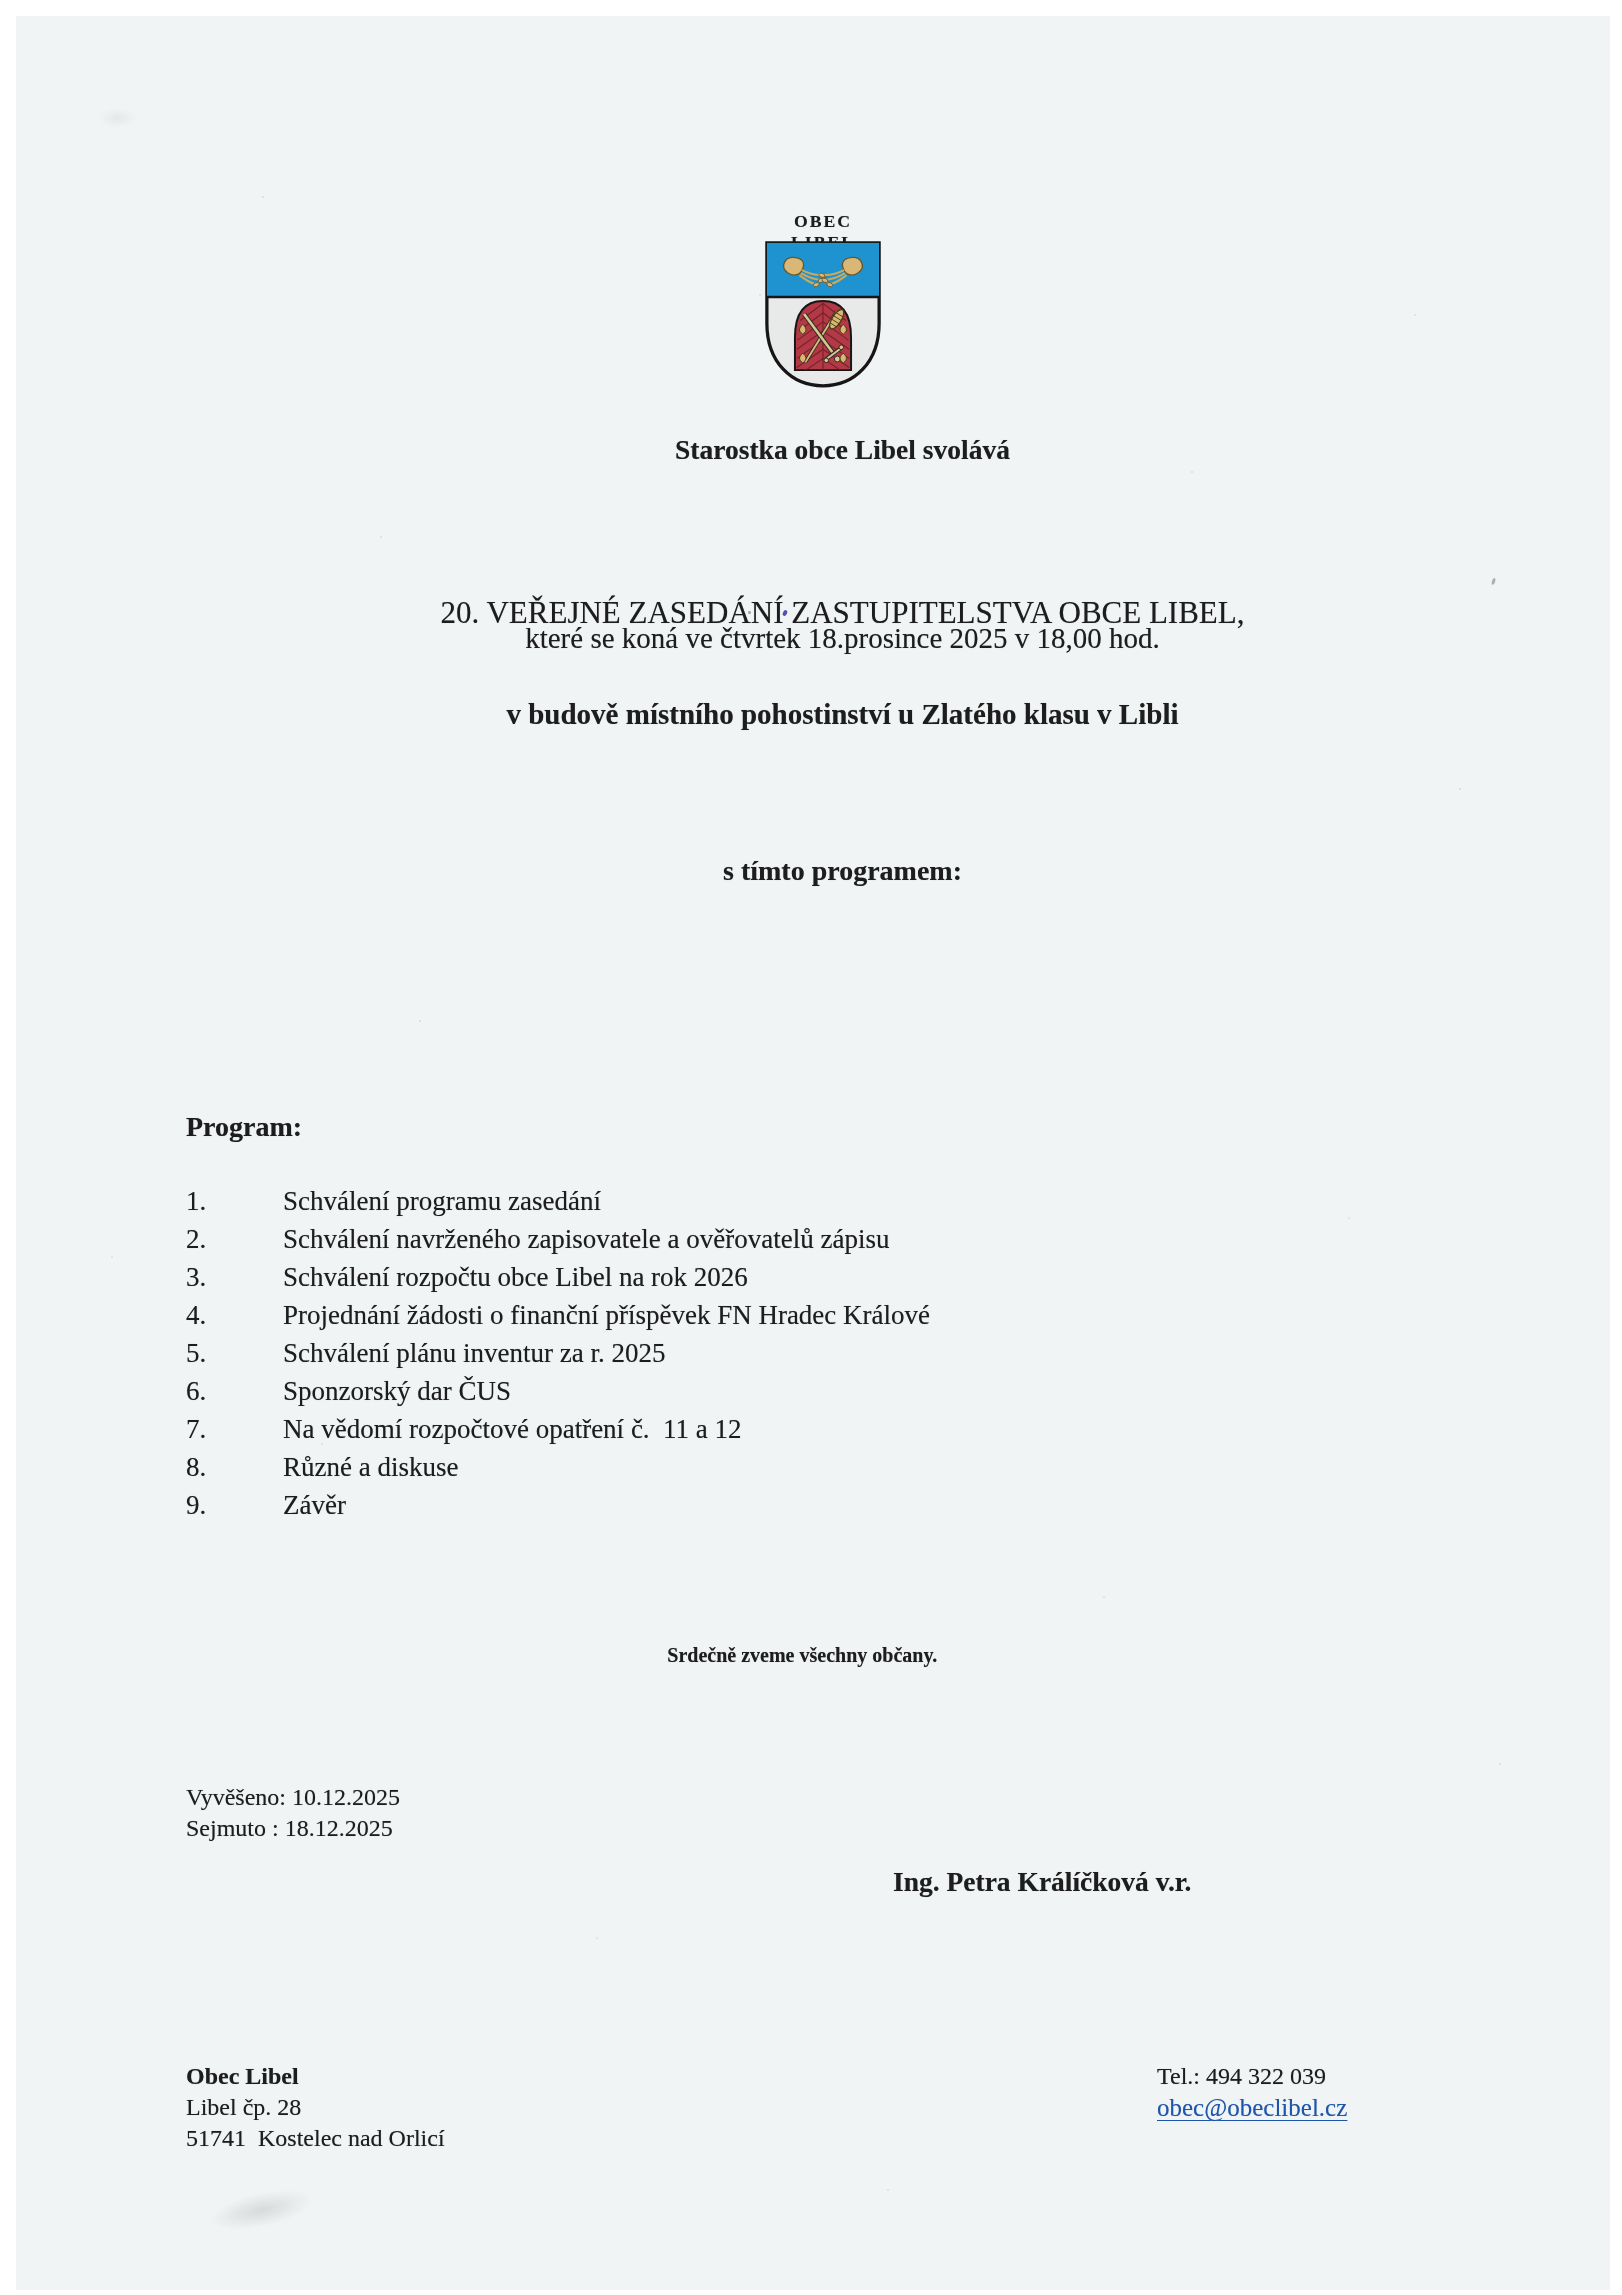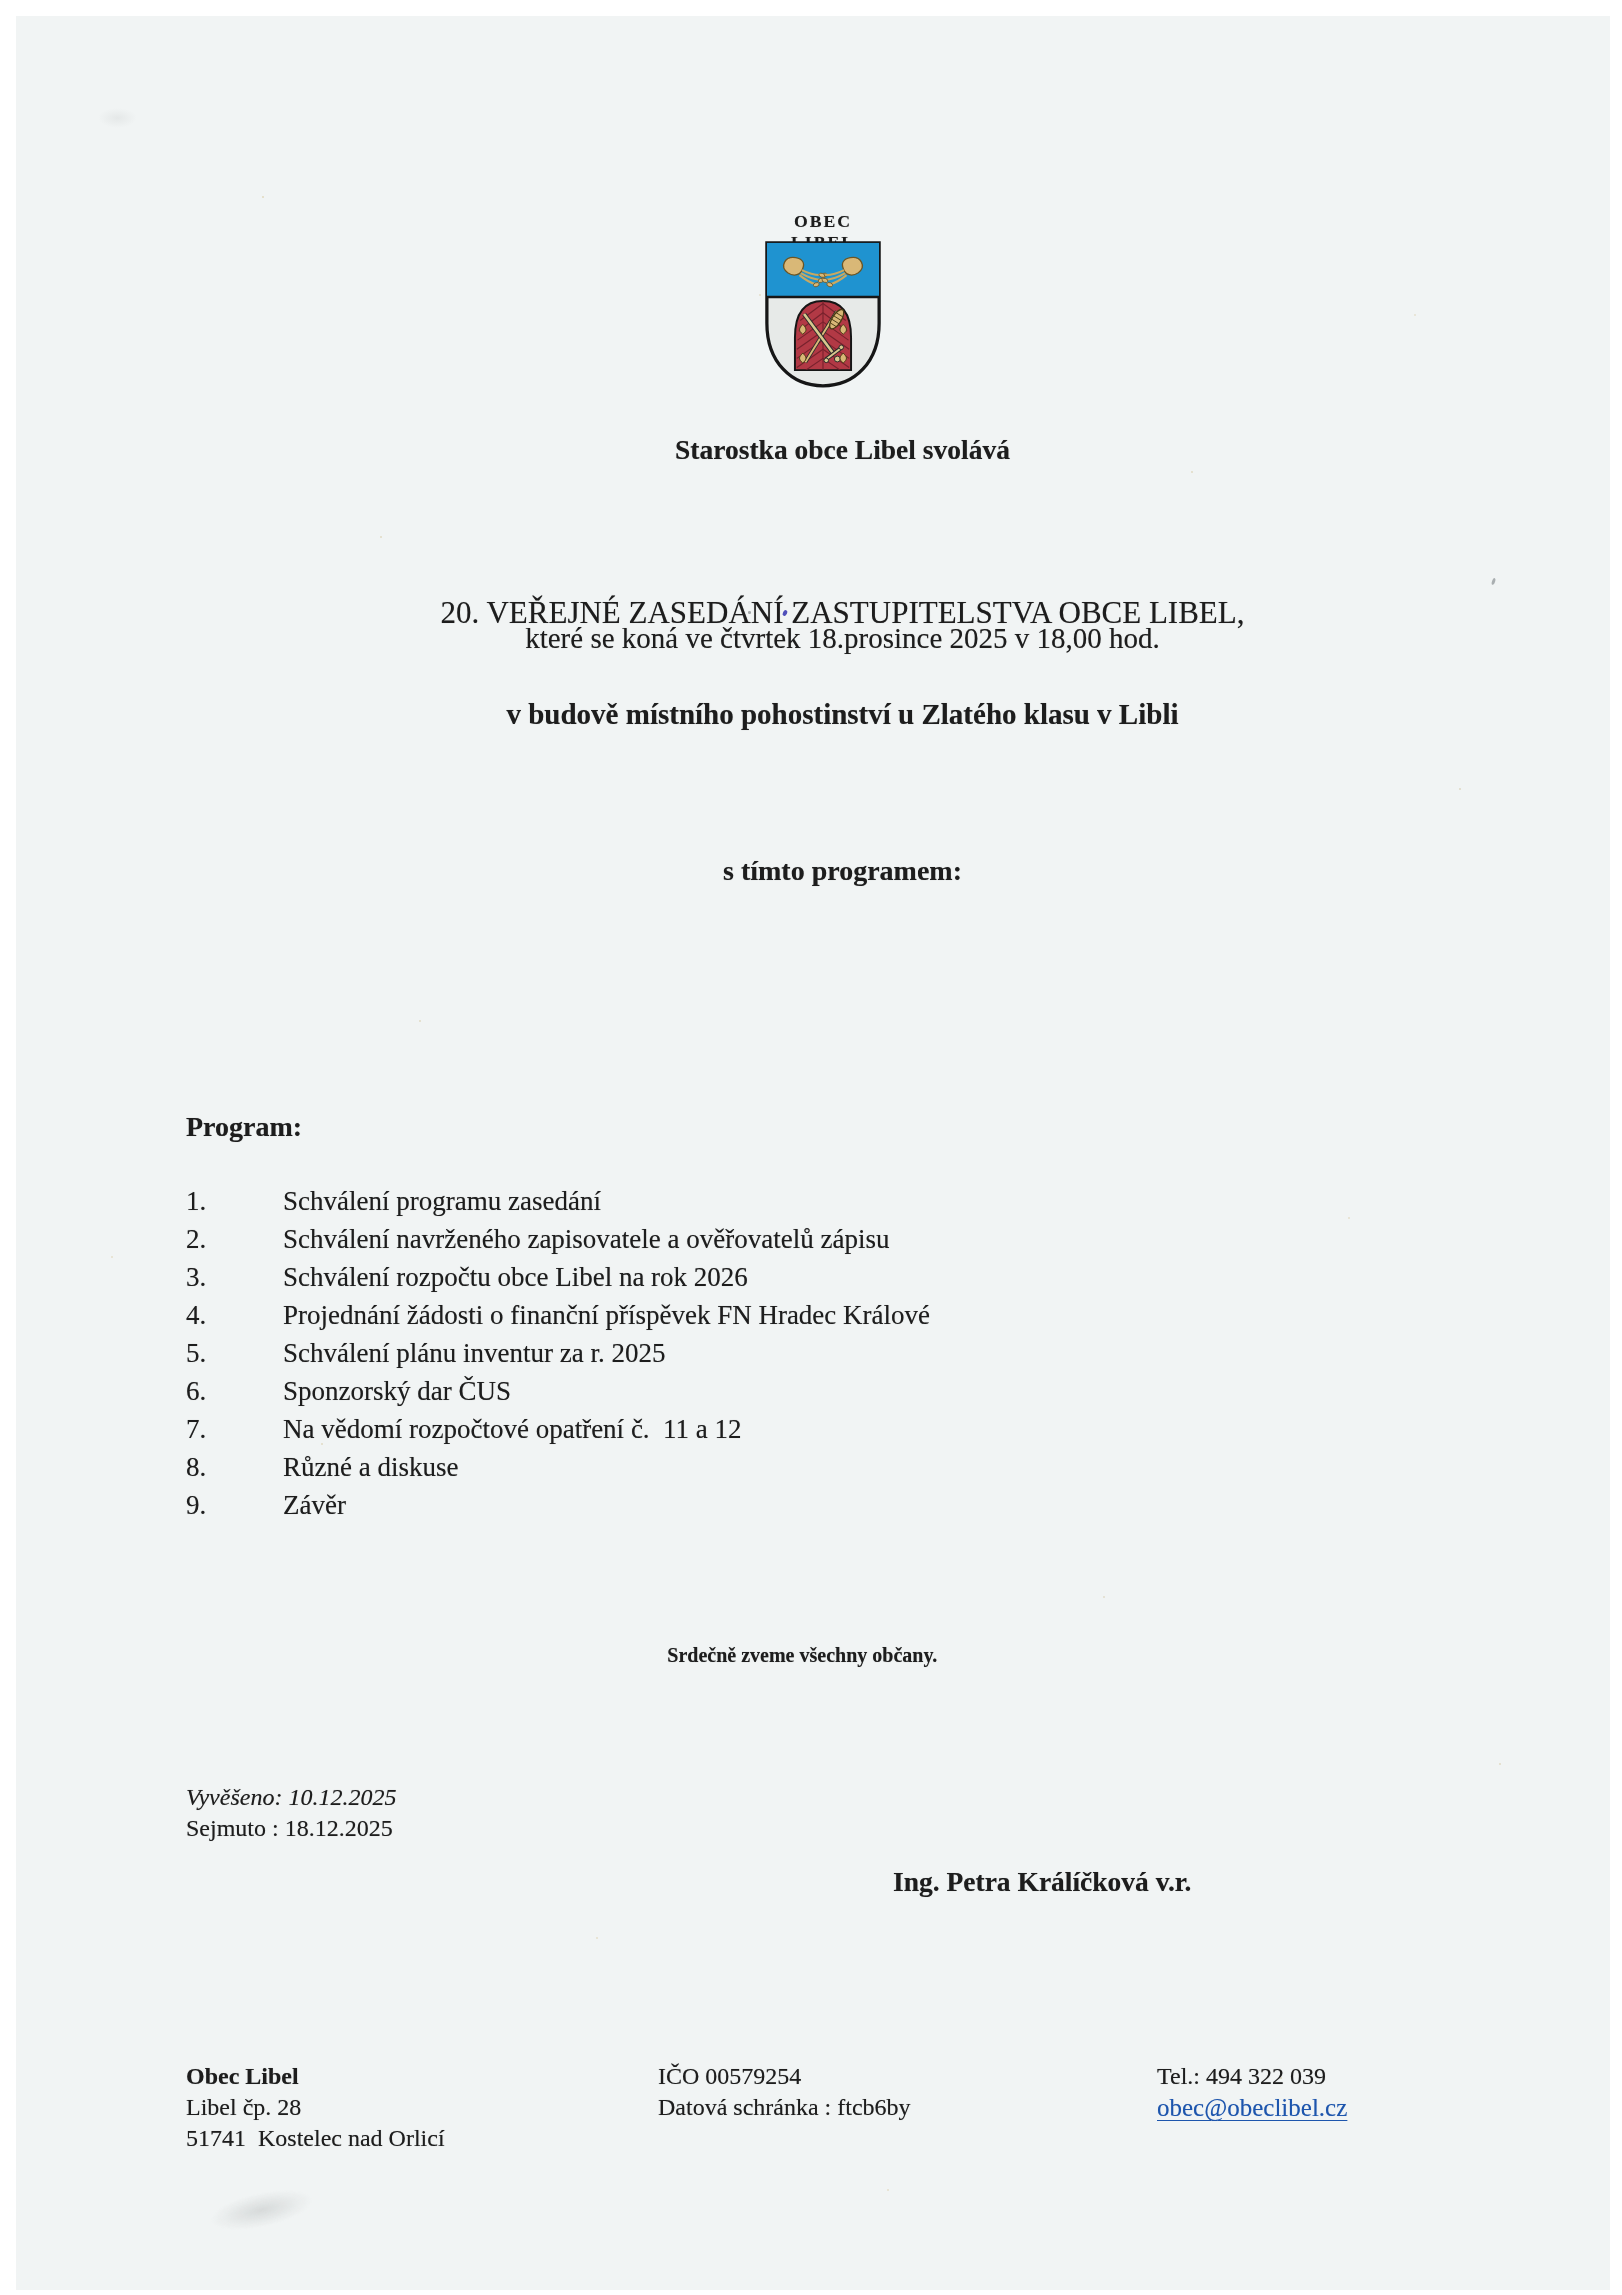--- a/index.html
+++ b/index.html
@@ -35,21 +35,21 @@
   .programintro-line{top:855px;font-size:28px;}
 
   .program-heading{top:1111px;left:186px;font-size:28px;}
   .program-list{position:absolute;top:1186px;left:186px;right:131px;}
   .prow{display:grid;grid-template-columns:97px 1fr;height:38px;align-items:baseline;}
   .pnum{font-size:27px;text-shadow:0 0 0.7px rgba(25,25,25,.45);}
   .ptext{font-size:27px;white-space:pre-wrap;text-shadow:0 0 0.7px rgba(25,25,25,.45);}
 
   .closing-line{top:1644px;left:11px;right:29.4px;text-align:center;font-size:20px;}
 
-  .posted-line{top:1784px;left:186px;font-size:24px;font-style:italic;}
+  .posted-line{top:1784px;left:186px;font-size:24px;}
   .removed-line{top:1815px;left:186px;font-size:24px;}
   .signature-line{top:1866px;left:893px;font-size:27.5px;font-weight:bold;}
 
   .footer-col{position:absolute;top:2061px;line-height:31px;font-size:24px;}
   .fcol1{left:186px;width:458px;}
   .fcol2{left:658px;width:393px;}
   .fcol3{left:1117px;width:393px;margin-left:40px;}
   .footer-col div{text-shadow:0 0 0.7px rgba(25,25,25,.45);white-space:pre-wrap;}
   a.email-link{
     color:#1d55ad;
@@ -247,24 +247,20 @@
   <div class="txt removed-line">Sejmuto : 18.12.2025</div>
 
   <div class="txt signature-line">Ing. Petra Králíčková v.r.</div>
 
   <div class="footer-col fcol1">
     <div class="bold">Obec Libel</div>
     <div>Libel čp. 28</div>
     <div>51741  Kostelec nad Orlicí</div>
   </div>
 
-  <div class="footer-col fcol2">
-    <div>IČO 00579254</div>
-    <div>Datová schránka : ftcb6by</div>
-  </div>
 
   <div class="footer-col fcol3">
     <div>Tel.: 494 322 039</div>
     <div><a class="email-link">obec@obeclibel.cz</a></div>
   </div>
 
   <div class="ink-speck-blue"></div>
   <div class="ink-speck-gray"></div>
   <div class="mark-apostrophe"></div>
   <div class="smudge-bottom"></div>

